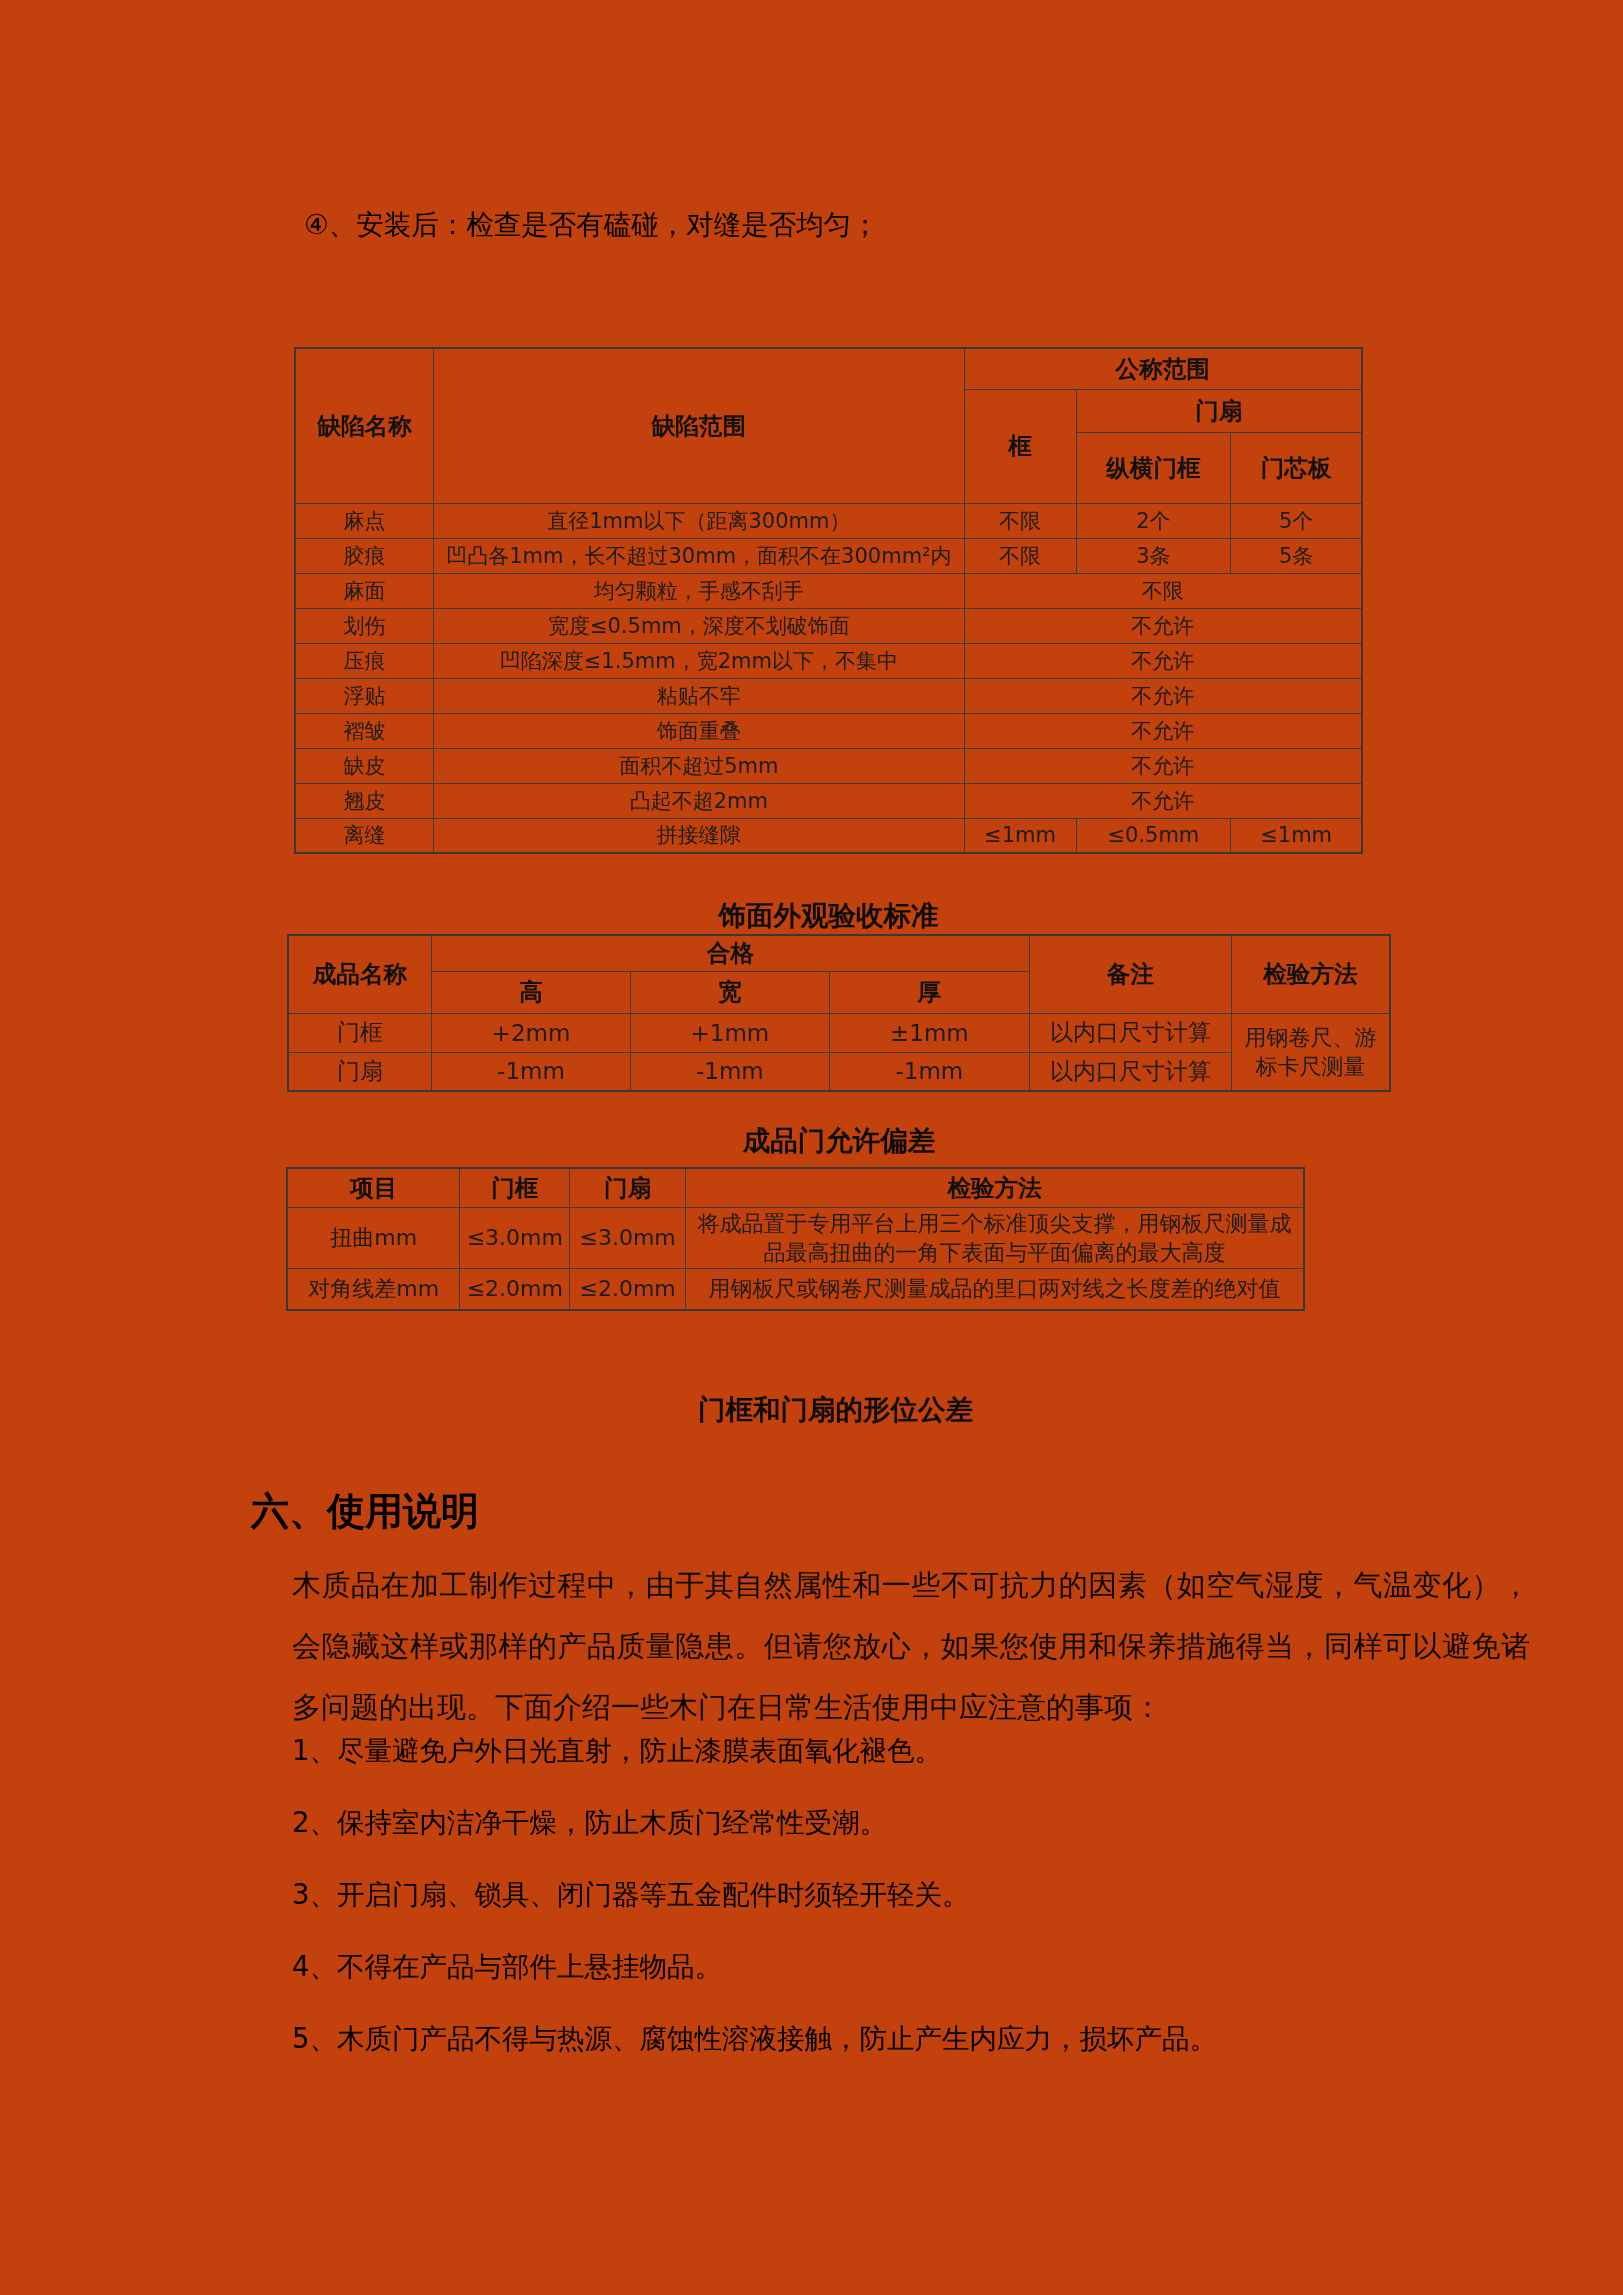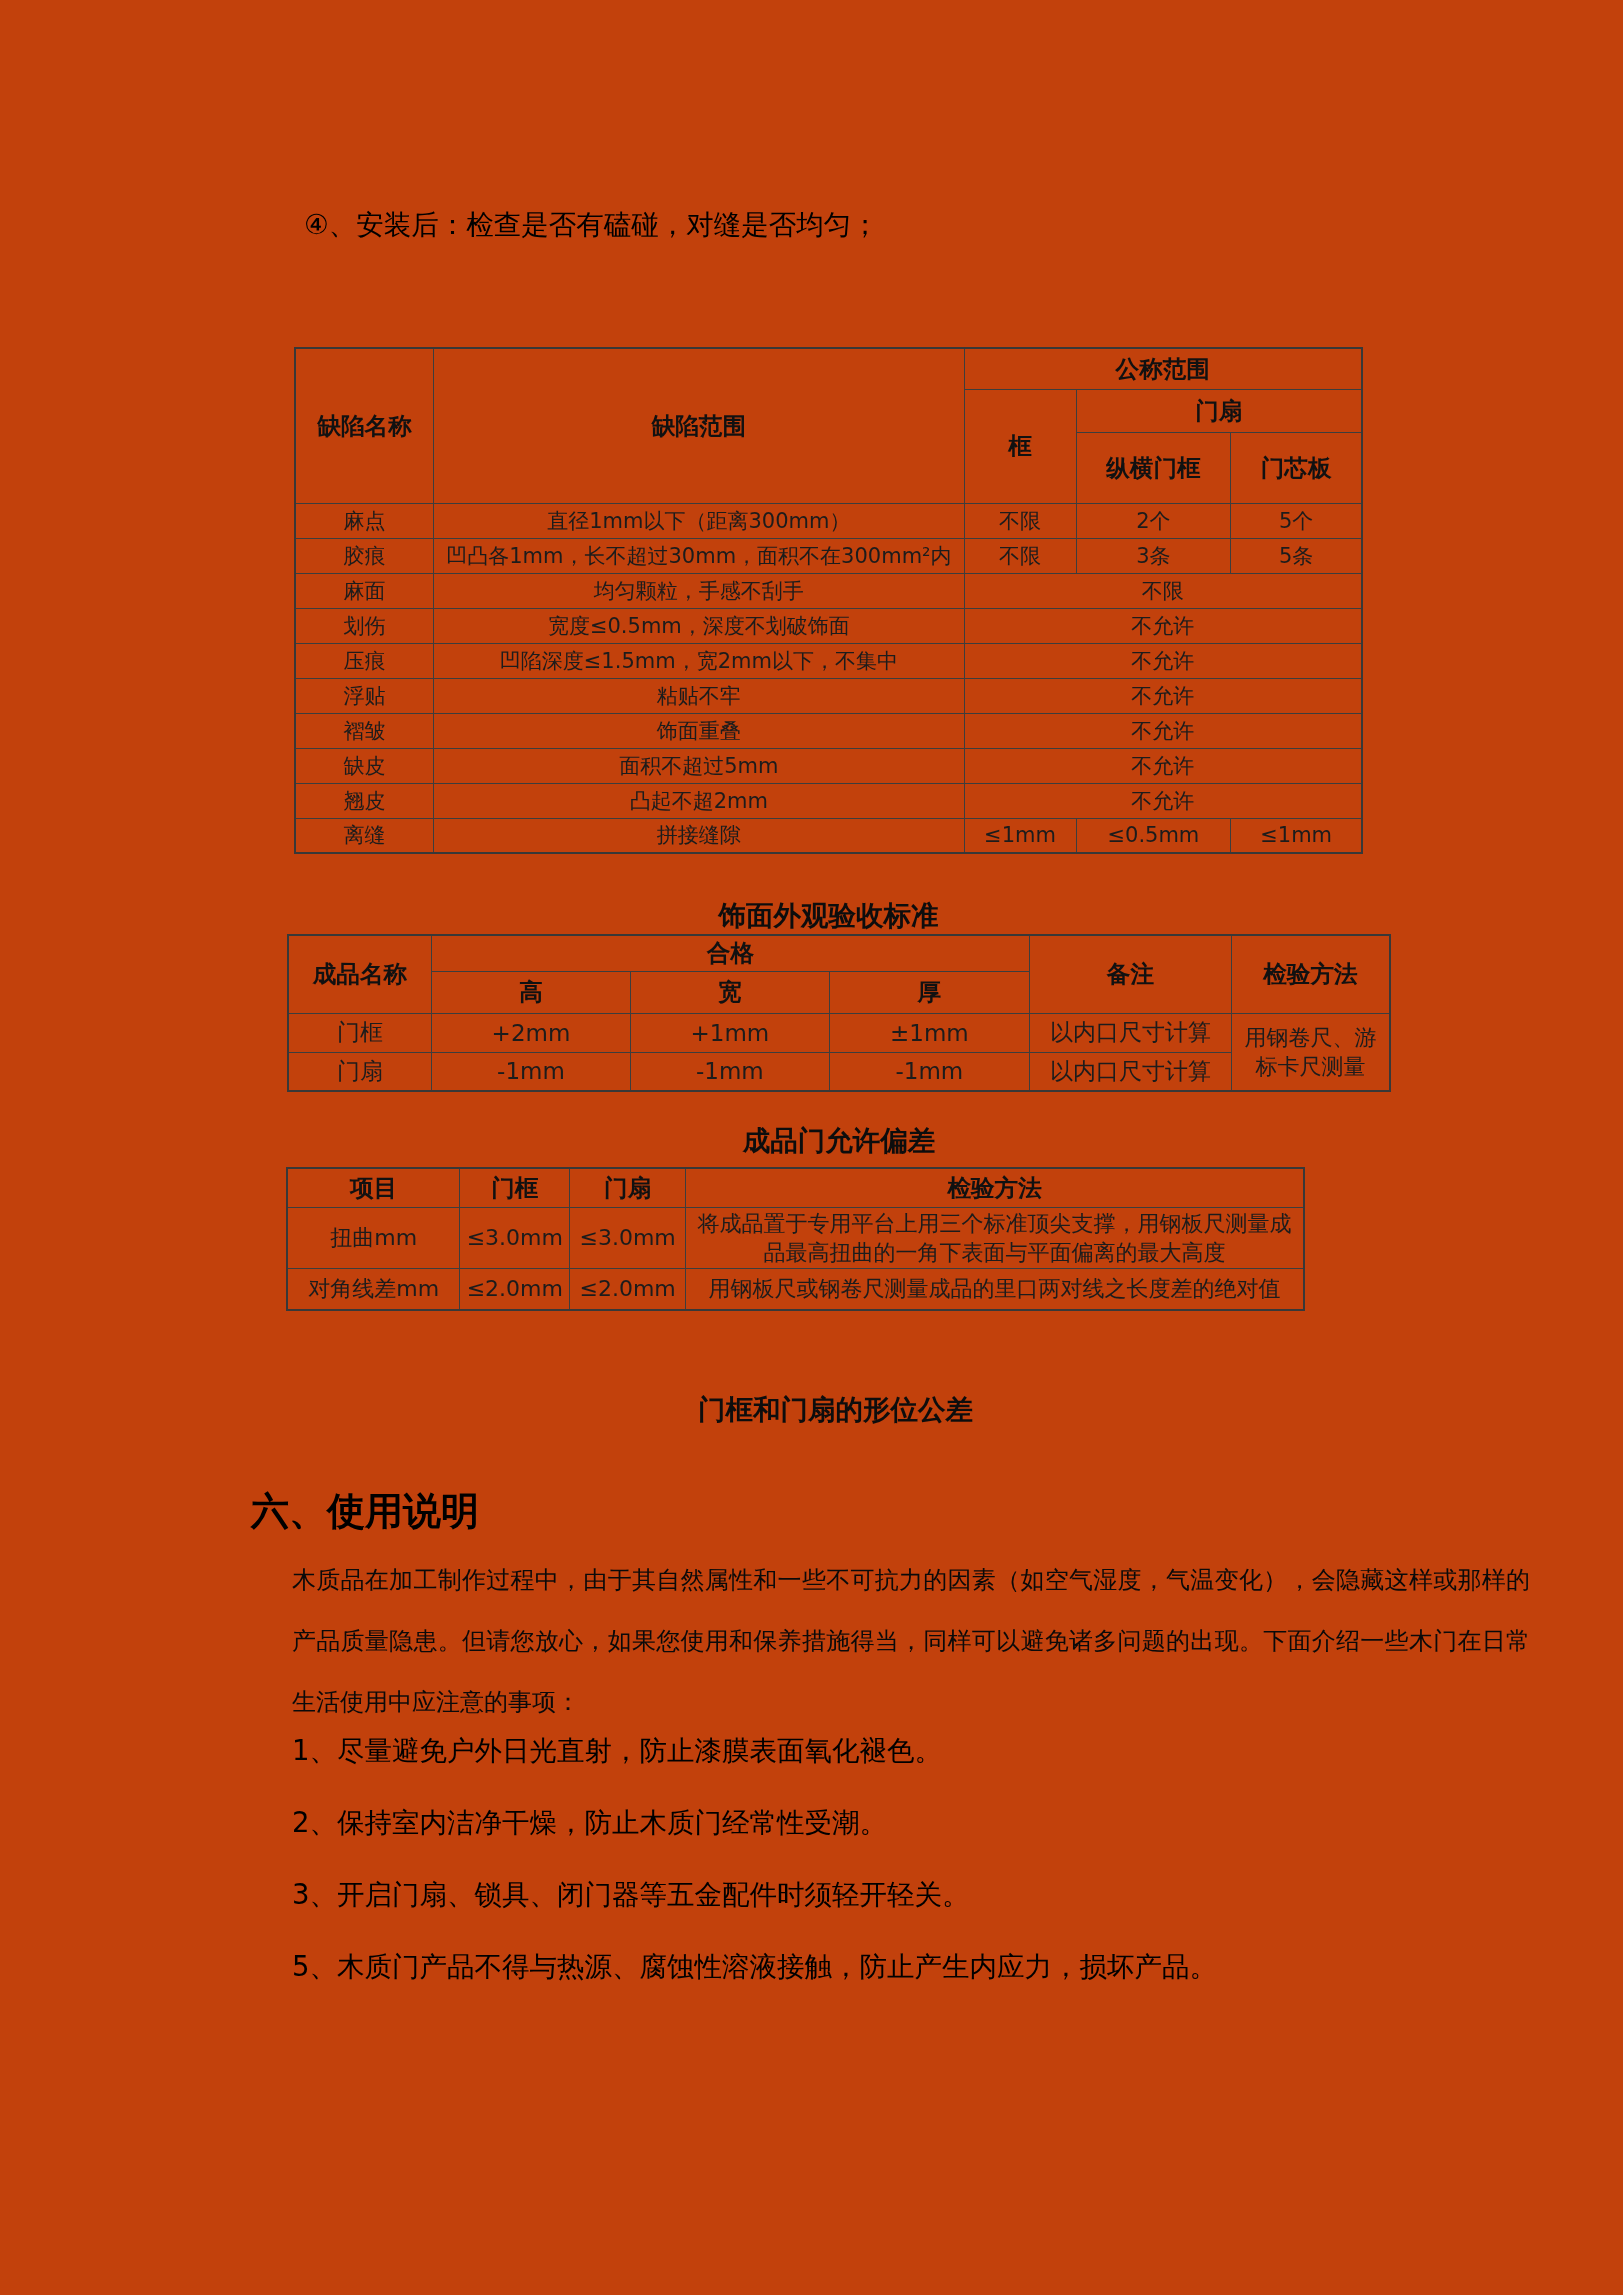--- a/index.html
+++ b/index.html
@@ -74,21 +74,21 @@
 
   
   .section-heading {
     position: absolute; left: 251px; top: 1454px;
     font-size: 38px; font-weight: bold; color: #000;
     white-space: nowrap;
   }
   .body-paragraph {
     position: absolute; left: 292px; top: 1526px;
     width: 1238px;
-    font-size: 24px; line-height: 61px;
+    font-size: 29px; line-height: 61px;
     text-align: justify;
     color: #0a0a0a;
   }
   .usage-list { position: absolute; left: 292px; top: 1735px; font-size: 27.5px; }
   .usage-list .usage-item { margin: 0 16px 42px 0; line-height: 30px; white-space: nowrap; }
 </style>
 </head>
 <body>
 
 <div class="page">
@@ -253,17 +253,18 @@
   <div class="tbl-caption" id="caption3">门框和门扇的形位公差</div>
 
   <h2 class="section-heading">六、使用说明</h2>
 
   <p class="body-paragraph">木质品在加工制作过程中，由于其自然属性和一些不可抗力的因素（如空气湿度，气温变化），会隐藏这样或那样的产品质量隐患。但请您放心，如果您使用和保养措施得当，同样可以避免诸多问题的出现。下面介绍一些木门在日常生活使用中应注意的事项：</p>
 
   <div class="usage-list">
     <p class="usage-item">1、尽量避免户外日光直射，防止漆膜表面氧化褪色。</p>
     <p class="usage-item">2、保持室内洁净干燥，防止木质门经常性受潮。</p>
     <p class="usage-item">3、开启门扇、锁具、闭门器等五金配件时须轻开轻关。</p>
+    <p class="usage-item">4、不得在产品与部件上悬挂物品。</p>
     <p class="usage-item">5、木质门产品不得与热源、腐蚀性溶液接触，防止产生内应力，损坏产品。</p>
   </div>
 
 </div>
 
 
 </body></html>

